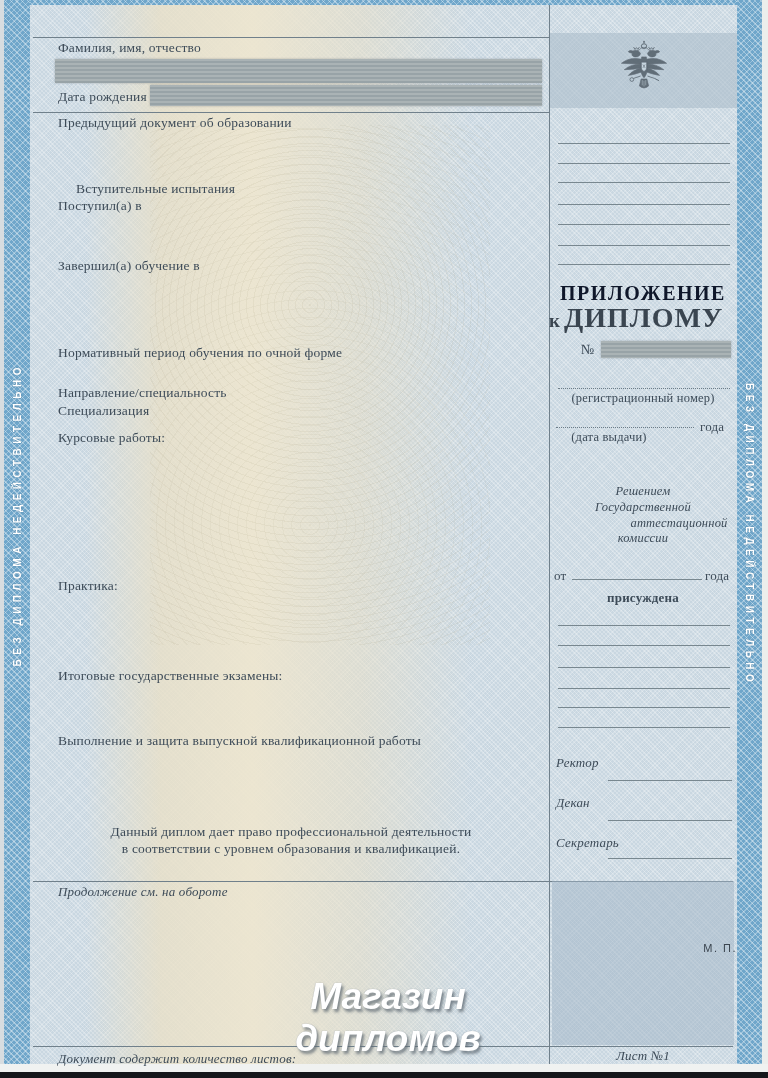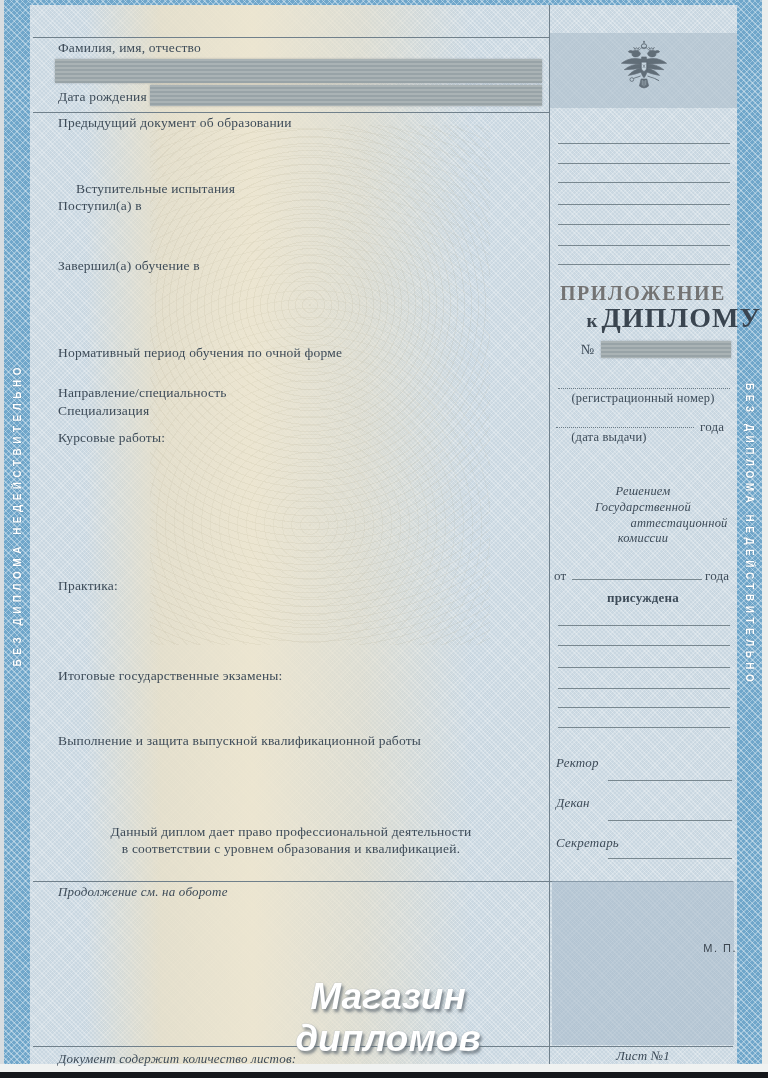--- a/index.html
+++ b/index.html
@@ -44,22 +44,22 @@
   .rc-center{left:549px;width:188px;text-align:center;}
   
   .redact{position:absolute;background:repeating-linear-gradient(180deg,#aab3b5 0 2px,#98a3a7 2px 4px);
           box-shadow:0 0 2px rgba(90,100,105,.4);}
   
   .country{position:absolute;left:549px;top:7px;width:188px;text-align:center;
     font-size:12px;font-weight:bold;letter-spacing:.6px;color:#39434d;line-height:14px;}
   .eagle-band{position:absolute;left:550px;top:33px;width:187px;height:75px;
     background:rgba(168,186,201,.55);}
   .title1{position:absolute;left:549px;top:282px;width:188px;text-align:center;
-    font-size:20px;font-weight:bold;letter-spacing:1.5px;color:#737373;}
-  .title2{position:absolute;left:549px;top:302px;width:212px;text-align:right;color:#3a4550;}
+    font-size:20px;font-weight:bold;letter-spacing:1.5px;color:#0f172a;}
+  .title2{position:absolute;left:549px;top:302px;width:212px;text-align:left;color:#3a4550;}
   .title2 .small{font-size:19px;font-weight:bold;}
   .title2 .big{font-size:28px;font-weight:bold;letter-spacing:1px;}
   .seal-box{position:absolute;left:552px;top:881px;width:182px;height:164px;
     background:rgba(160,180,198,.5);}
   .seal-label{position:absolute;left:549px;top:942px;width:188px;text-align:right;
     font-family:"Liberation Sans","DejaVu Sans",sans-serif;font-size:11px;
     letter-spacing:1.5px;color:#3c4650;}
   
   .sec-text{position:absolute;width:26px;display:flex;align-items:center;justify-content:center;
     font-family:"Liberation Sans","DejaVu Sans",sans-serif;font-weight:bold;font-size:10px;

